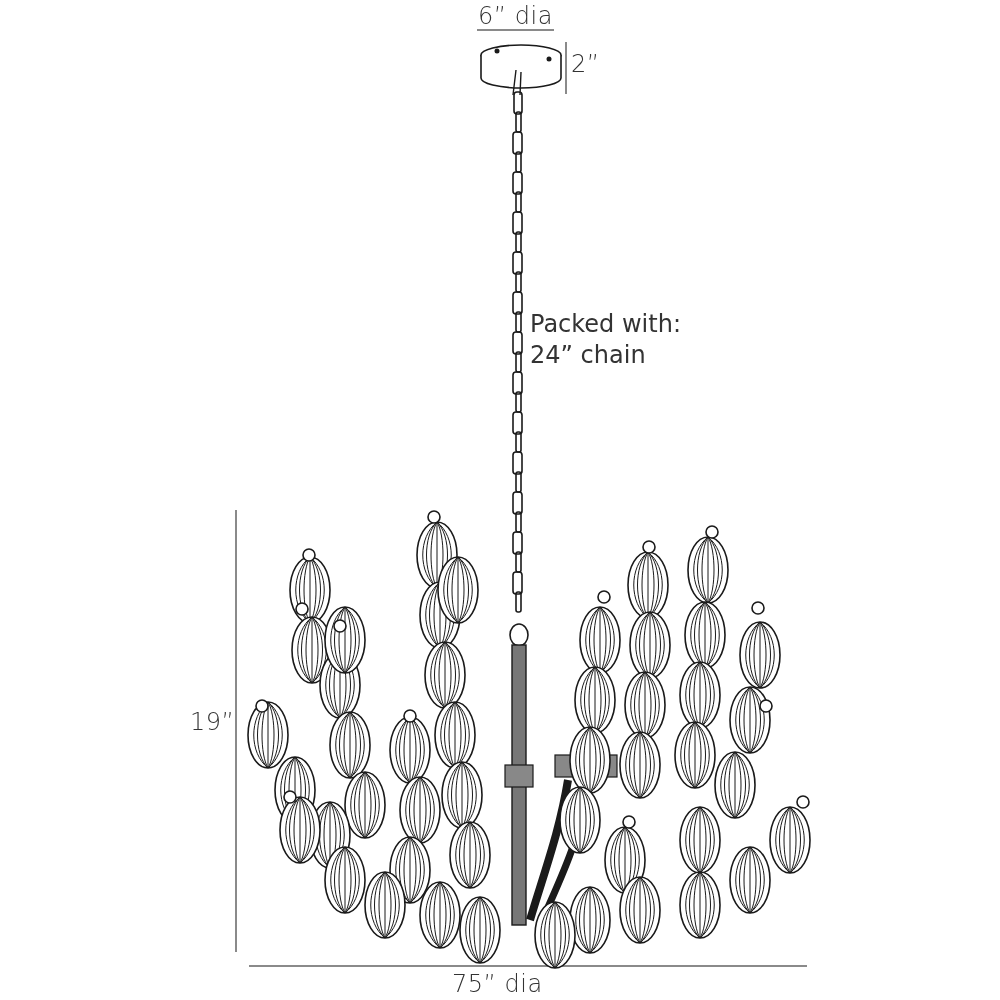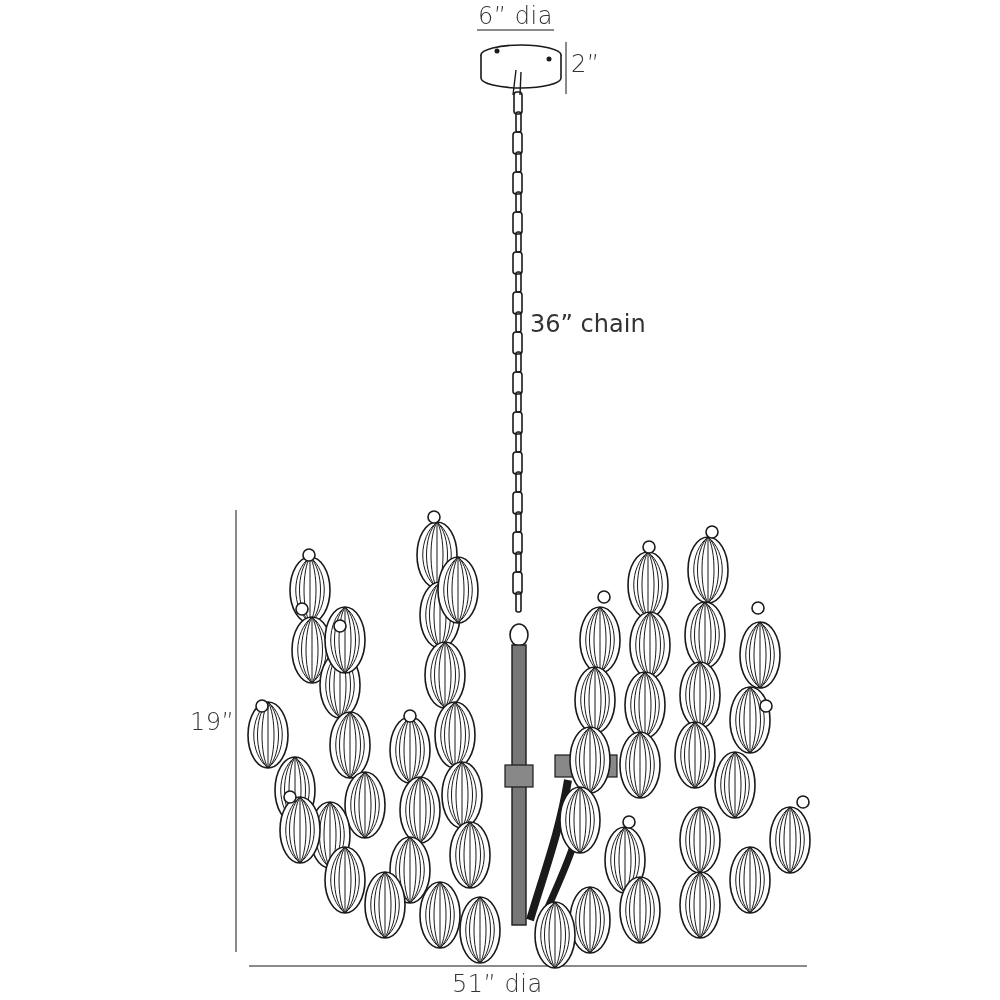--- a/index.html
+++ b/index.html
@@ -13,28 +13,29 @@
 </head>
 <body>
 
 <div class="label" style="left:478px; top:2px;text-align:center;">6” dia</div>
 <div class="dimline" style="left:477px; top:29px; width:77px; height:2px;"></div>
 
 <div class="dimline" style="left:565px; top:42px; width:2px; height:52px;"></div>
 <div class="label" style="left:571px; top:50px;">2”</div>
 
 <div class="note" style="left:530px; top:309px;">
-  <div>36” chain</div>
+  <div>Packed with:</div>
+  <div>24” chain</div>
 </div>
 
 <div class="dimline" style="left:235px; top:510px; width:2px; height:442px;"></div>
 <div class="label" style="left:190px; top:708px;">19”</div>
 
 <div class="dimline" style="left:249px; top:965px; width:558px; height:2px;"></div>
-<div class="label" style="left:452px; top:970px;">51” dia</div>
+<div class="label" style="left:452px; top:970px;">75” dia</div>
 
 <svg width="1000" height="1000" viewBox="0 0 1000 1000">
   <defs>
     <g id="bead">
       <ellipse cx="0" cy="0" rx="20" ry="33" fill="#fff" stroke="#1a1a1a" stroke-width="1.6"></ellipse>
       <path d="M0,-33 C-14,-20 -14,20 0,33" fill="none" stroke="#1a1a1a" stroke-width="1"></path>
       <path d="M0,-33 C-8,-20 -8,20 0,33" fill="none" stroke="#1a1a1a" stroke-width="1"></path>
       <path d="M0,-33 L0,33" fill="none" stroke="#1a1a1a" stroke-width="1"></path>
       <path d="M0,-33 C8,-20 8,20 0,33" fill="none" stroke="#1a1a1a" stroke-width="1"></path>
       <path d="M0,-33 C14,-20 14,20 0,33" fill="none" stroke="#1a1a1a" stroke-width="1"></path>

